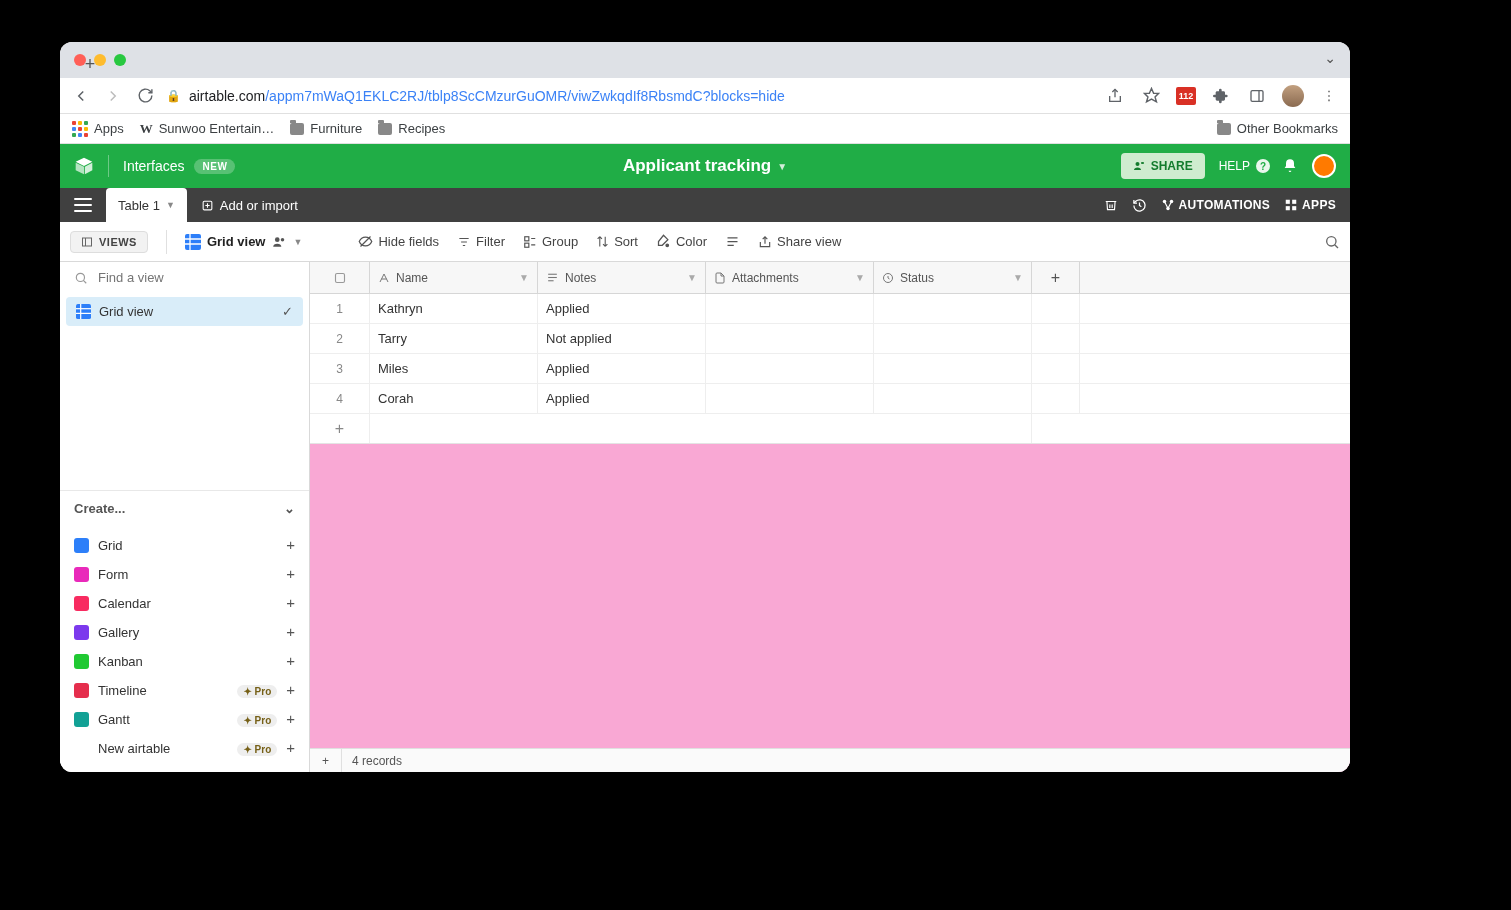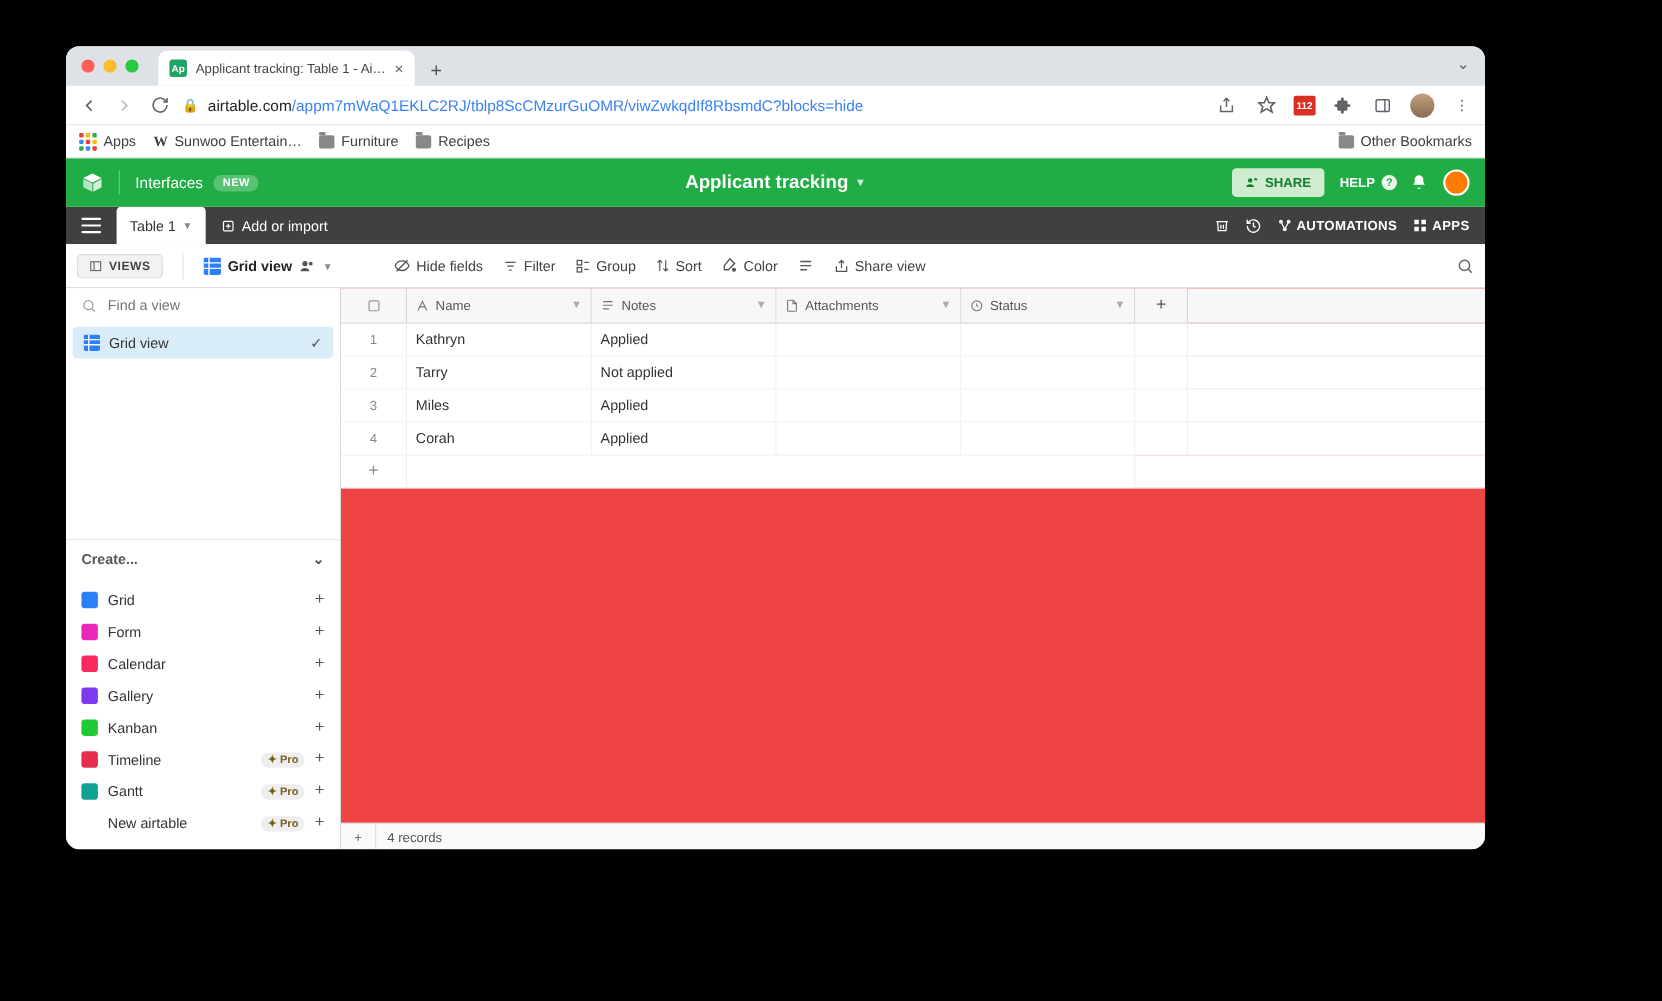--- a/index.html
+++ b/index.html
@@ -31,21 +31,21 @@
 .foldericon:before{content:"";position:absolute;top:-3px;left:0;width:6px;height:3px;background:#888;border-radius:1px 1px 0 0;}
 .bmspacer{flex:1;}
 
 .greenbar{height:44px;background:#20ad46;display:flex;align-items:center;padding:0 14px;color:#fff;position:relative;}
 .cube{width:20px;height:20px;display:inline-block;}
 .gsep{width:1px;height:22px;background:rgba(255,255,255,.35);margin:0 14px;}
 .interfaces{font-weight:500;font-size:14px;}
 .newpill{background:rgba(255,255,255,.25);padding:2px 8px;border-radius:10px;font-size:10px;font-weight:600;margin-left:10px;letter-spacing:.5px;}
 .basename{position:absolute;left:50%;transform:translateX(-50%);font-size:17px;font-weight:600;display:flex;align-items:center;gap:6px;}
 .sharebtn{background:#cfeccf;color:#137c2d;padding:6px 12px;border-radius:4px;font-weight:600;font-size:12px;display:flex;align-items:center;gap:6px;}
-.helplbl{font-size:12px;font-weight:700;margin-left:14px;}
+.helplbl{font-size:12px;font-weight:400;margin-left:14px;}
 .bellarea{display:flex;align-items:center;gap:14px;margin-left:12px;}
 .av2{width:24px;height:24px;border-radius:50%;background:#ff7a00;border:2px solid #fff;}
 
 .greenbar2{height:34px;background:#404040;display:flex;align-items:center;color:#fff;padding:0 14px;font-size:13px;}
 .hamb{width:18px;height:14px;display:flex;flex-direction:column;justify-content:space-between;}
 .hamb span{height:2px;background:#fff;border-radius:1px;}
 .tablepill{background:#fff;color:#333;padding:6px 12px;border-radius:4px 4px 0 0;margin-left:14px;font-weight:500;display:flex;align-items:center;gap:6px;height:34px;margin-top:0;align-self:flex-end;}
 .addimport{margin-left:14px;display:flex;align-items:center;gap:6px;}
 .gb2spacer{flex:1;}
 .gb2right{display:flex;align-items:center;gap:14px;font-size:12px;font-weight:600;letter-spacing:.3px;}
@@ -66,21 +66,21 @@
 .viewitem{background:#d9edf9;border-radius:4px;padding:7px 10px;display:flex;align-items:center;gap:8px;font-size:13px;color:#333;font-weight:500;}
 .check{margin-left:auto;color:#555;}
 .sbspacer{flex:1;}
 .createhdr{padding:10px 14px; display:flex;align-items:center;justify-content:space-between;color:#555;font-weight:600; border-top:1px solid #e8e8e8;}
 .createlist{padding:4px 8px 10px;}
 .crow{display:flex;align-items:flex-end;gap:9px;padding:6px 6px;font-size:13px;color:#333;font-weight:500;}
 .cicon{width:15px;height:15px;border-radius:3px;display:inline-block;}
 .plus{margin-left:auto;color:#555;font-size:15px;}
 .propill{background:#eee;color:#766017;font-size:10px;border-radius:8px;padding:1px 6px;font-weight:600; display:flex; align-items:center; gap:3px;}
 
-.tablearea{flex:1;position:relative;background:#ef4444;overflow:auto;}
+.tablearea{flex:1;position:relative;background:#f9a8d4;overflow:auto;}
 .theadrow{display:flex;background:#f7f7f7;border-bottom:1px solid #d6d6d6;position:sticky;top:0;height:32px;}
 .thcell{border-right:1px solid #d6d6d6;display:flex;align-items:center;padding:0 8px;color:#555;font-size:12px;background:#f7f7f7;}
 .rownumcol{width:60px;justify-content:center;}
 .namecol{width:168px;} .notescol{width:168px;} .attcol{width:168px;gap:12px;} .statuscol{width:158px;}
 .addfieldcol{width:48px;justify-content:center;font-size:16px;color:#555;}
 .thlabel{display:flex;align-items:center;gap:6px;flex:1;}
 .thdd{color:#aaa;font-size:10px;}
 .tbodywrap{background:#fff;}
 .trow{display:flex;height:30px;border-bottom:1px solid #eee;}
 .tcell{border-right:1px solid #eee;display:flex;align-items:center;padding:0 8px;font-size:13px;color:#333;background:#fff;}
@@ -96,25 +96,20 @@
 <body>
 
 <div class="window">
 
   <div class="tabstrip">
     <div class="traffic">
       <div class="tdot r"></div>
       <div class="tdot y"></div>
       <div class="tdot g"></div>
     </div>
-    <div class="tab">
-      <div class="favicon">Ap</div>
-      <span>Applicant tracking: Table 1 - Ai…</span>
-      <span class="tab-x">×</span>
-    </div>
     <div class="newtabplus">+</div>
     <div class="chev">⌄</div>
   </div>
 
   <div class="urlbar">
     <div class="navicn">
         <svg width="18" height="18" viewBox="0 0 24 24" fill="none" stroke="#5f6368" stroke-width="2">
           <polyline points="15 18 9 12 15 6"></polyline>
         </svg>
       </div>

